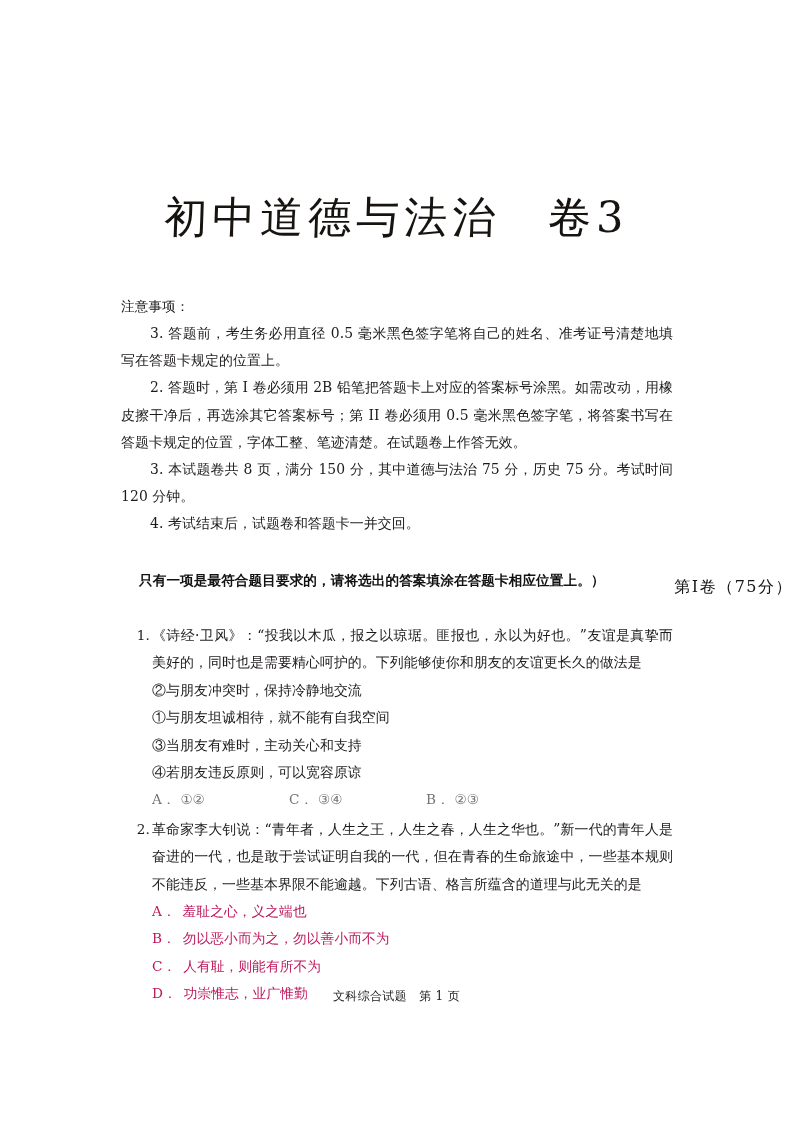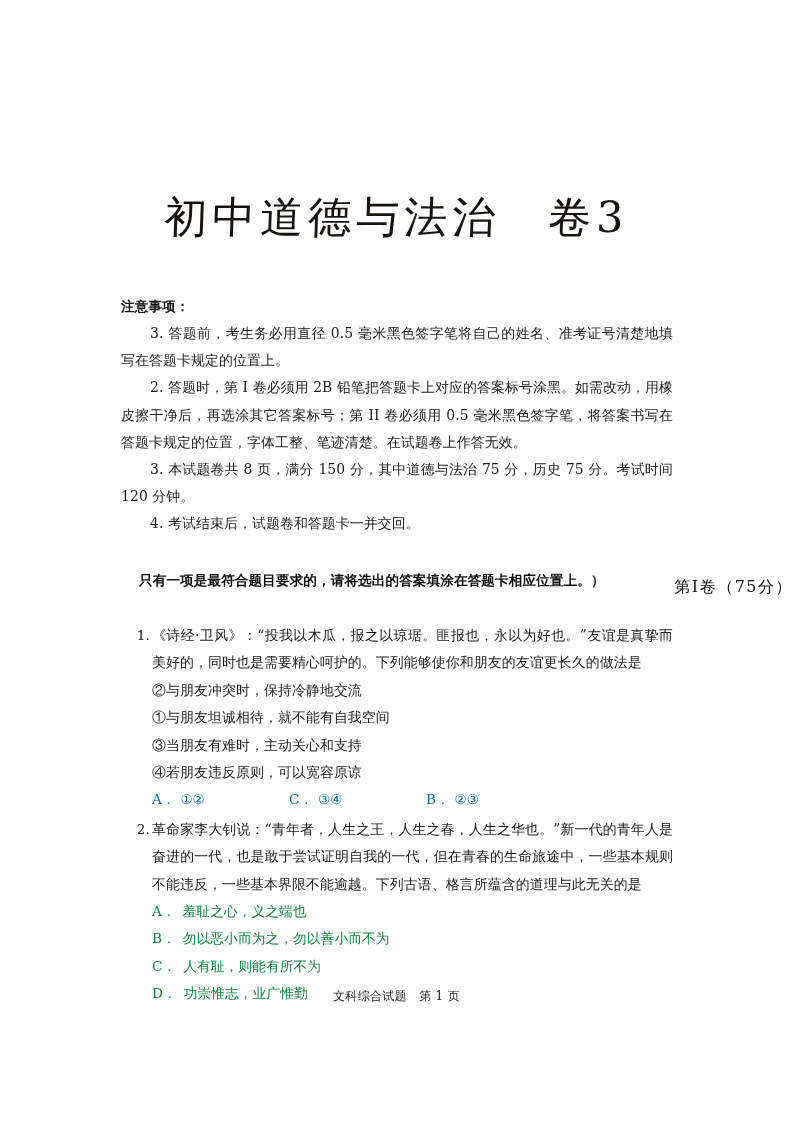--- a/index.html
+++ b/index.html
@@ -41,21 +41,21 @@
   
   .body-block {
     position: absolute;
     left: 121px;
     top: 293px;
     width: 552px;
   }
 
   .notice-head {
     font-family: "DejaVu Sans", "Liberation Sans", sans-serif;
-    font-weight: 700;
+    font-weight: 400;
     font-size: 13.5px;
     line-height: 26px;
     letter-spacing: 0.2px;
     color: #161616;
     margin: 0 0 1px 0;
   }
 
   .para {
     font-size: 13.9px;
     line-height: 27.2px;
@@ -141,37 +141,37 @@
     letter-spacing: 0.1px;
     white-space: nowrap;
   }
 
   
   .choices-row {
     padding-left: 31px;
     display: flex;
     font-size: 13.6px;
     line-height: 27.4px;
-    color: #0369a1;
+    color: #737373;
   }
   .choices-row .choice {
     width: 137px;
     white-space: nowrap;
   }
   .choices-row .choice .ch-letter { letter-spacing: 0; }
   .choices-row .choice .ch-text { margin-left: 5px; }
 
   
   .choices-stack {
     padding-left: 31px;
   }
   .choices-stack .choice {
     font-size: 13.7px;
     line-height: 27.4px;
-    color: #15803d;
+    color: #be185d;
     letter-spacing: 0.1px;
     white-space: nowrap;
   }
   .choices-stack .choice .ch-letter { letter-spacing: 0; }
   .choices-stack .choice .ch-text { margin-left: 7px; }
 
   
   .footer {
     position: absolute;
     left: 0;

